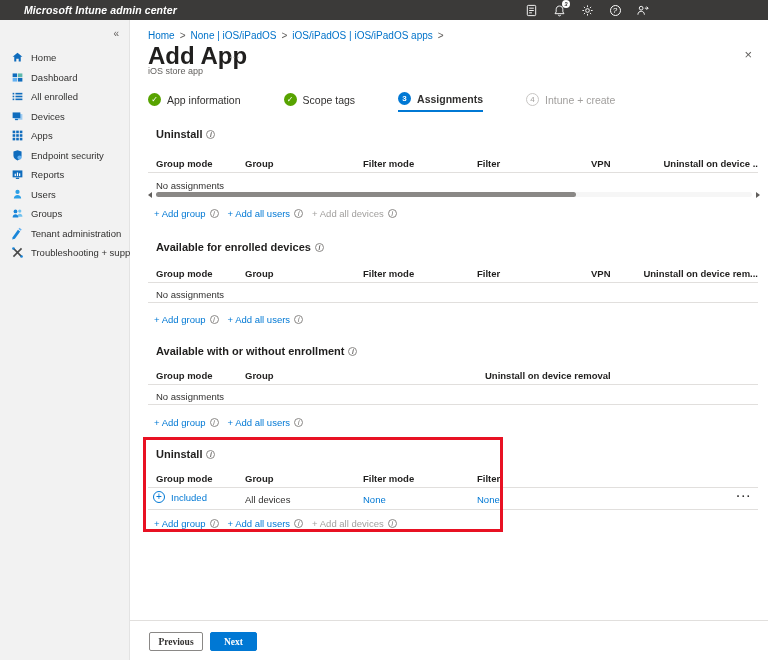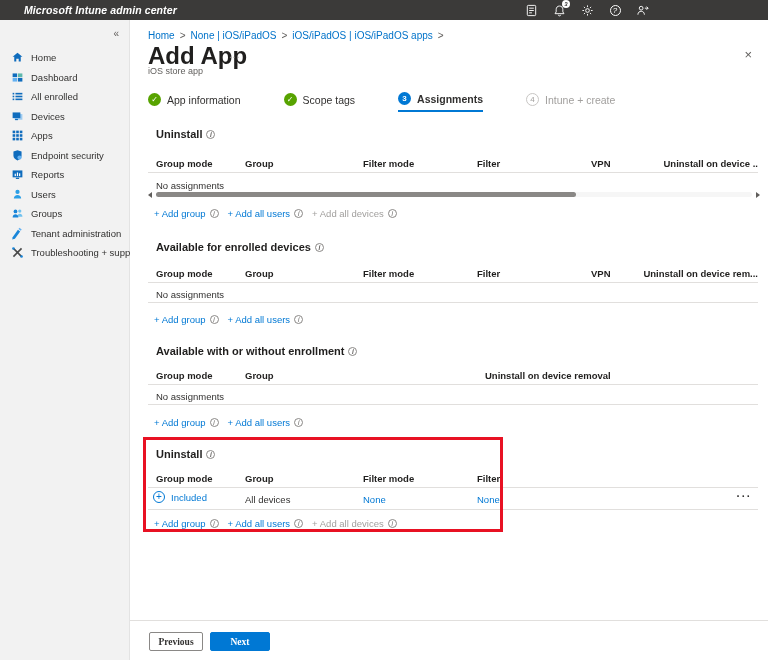--- a/index.html
+++ b/index.html
@@ -83,21 +83,21 @@
   .hs-track { position:absolute; left:8px; right:8px; height:5px; background:#f6f6f6; border-radius:3px; }
   .hs-thumb { position:absolute; left:8px; width:420px; height:5px; background:#8a8886; border-radius:3px; cursor:pointer; }
 
   
   .highlight-box { position:absolute; left:13px; top:417px; width:360px; height:95px; border:3px solid #e81123; pointer-events:none; }
 
   
   .footer-divider { position:absolute; left:0; right:0; top:600px; height:1px; background:#e1dfdd; }
   .btn { position:absolute; top:612px; height:19px; font-size:9.5px; font-weight:700; display:flex; align-items:center; justify-content:center; cursor:pointer; font-family:Liberation Serif, serif; }
   .btn-prev { left:19px; width:54px; background:#fff; border:1px solid #8a8886; color:#323130; border-radius:2px; }
-  .btn-next { left:80px; width:60px; background:#0078d4; border:1px solid #0078d4; color:#fff; border-radius:2px; }
+  .btn-next { left:80px; width:47px; background:#0078d4; border:1px solid #0078d4; color:#fff; border-radius:2px; }
 </style>
 </head>
 <body>
 
 <div class="screen">
 
   <header class="topbar">
     <span class="topbar-title">Microsoft Intune admin center</span>
     <div class="topbar-icons">
       <span class="tb-icon">

